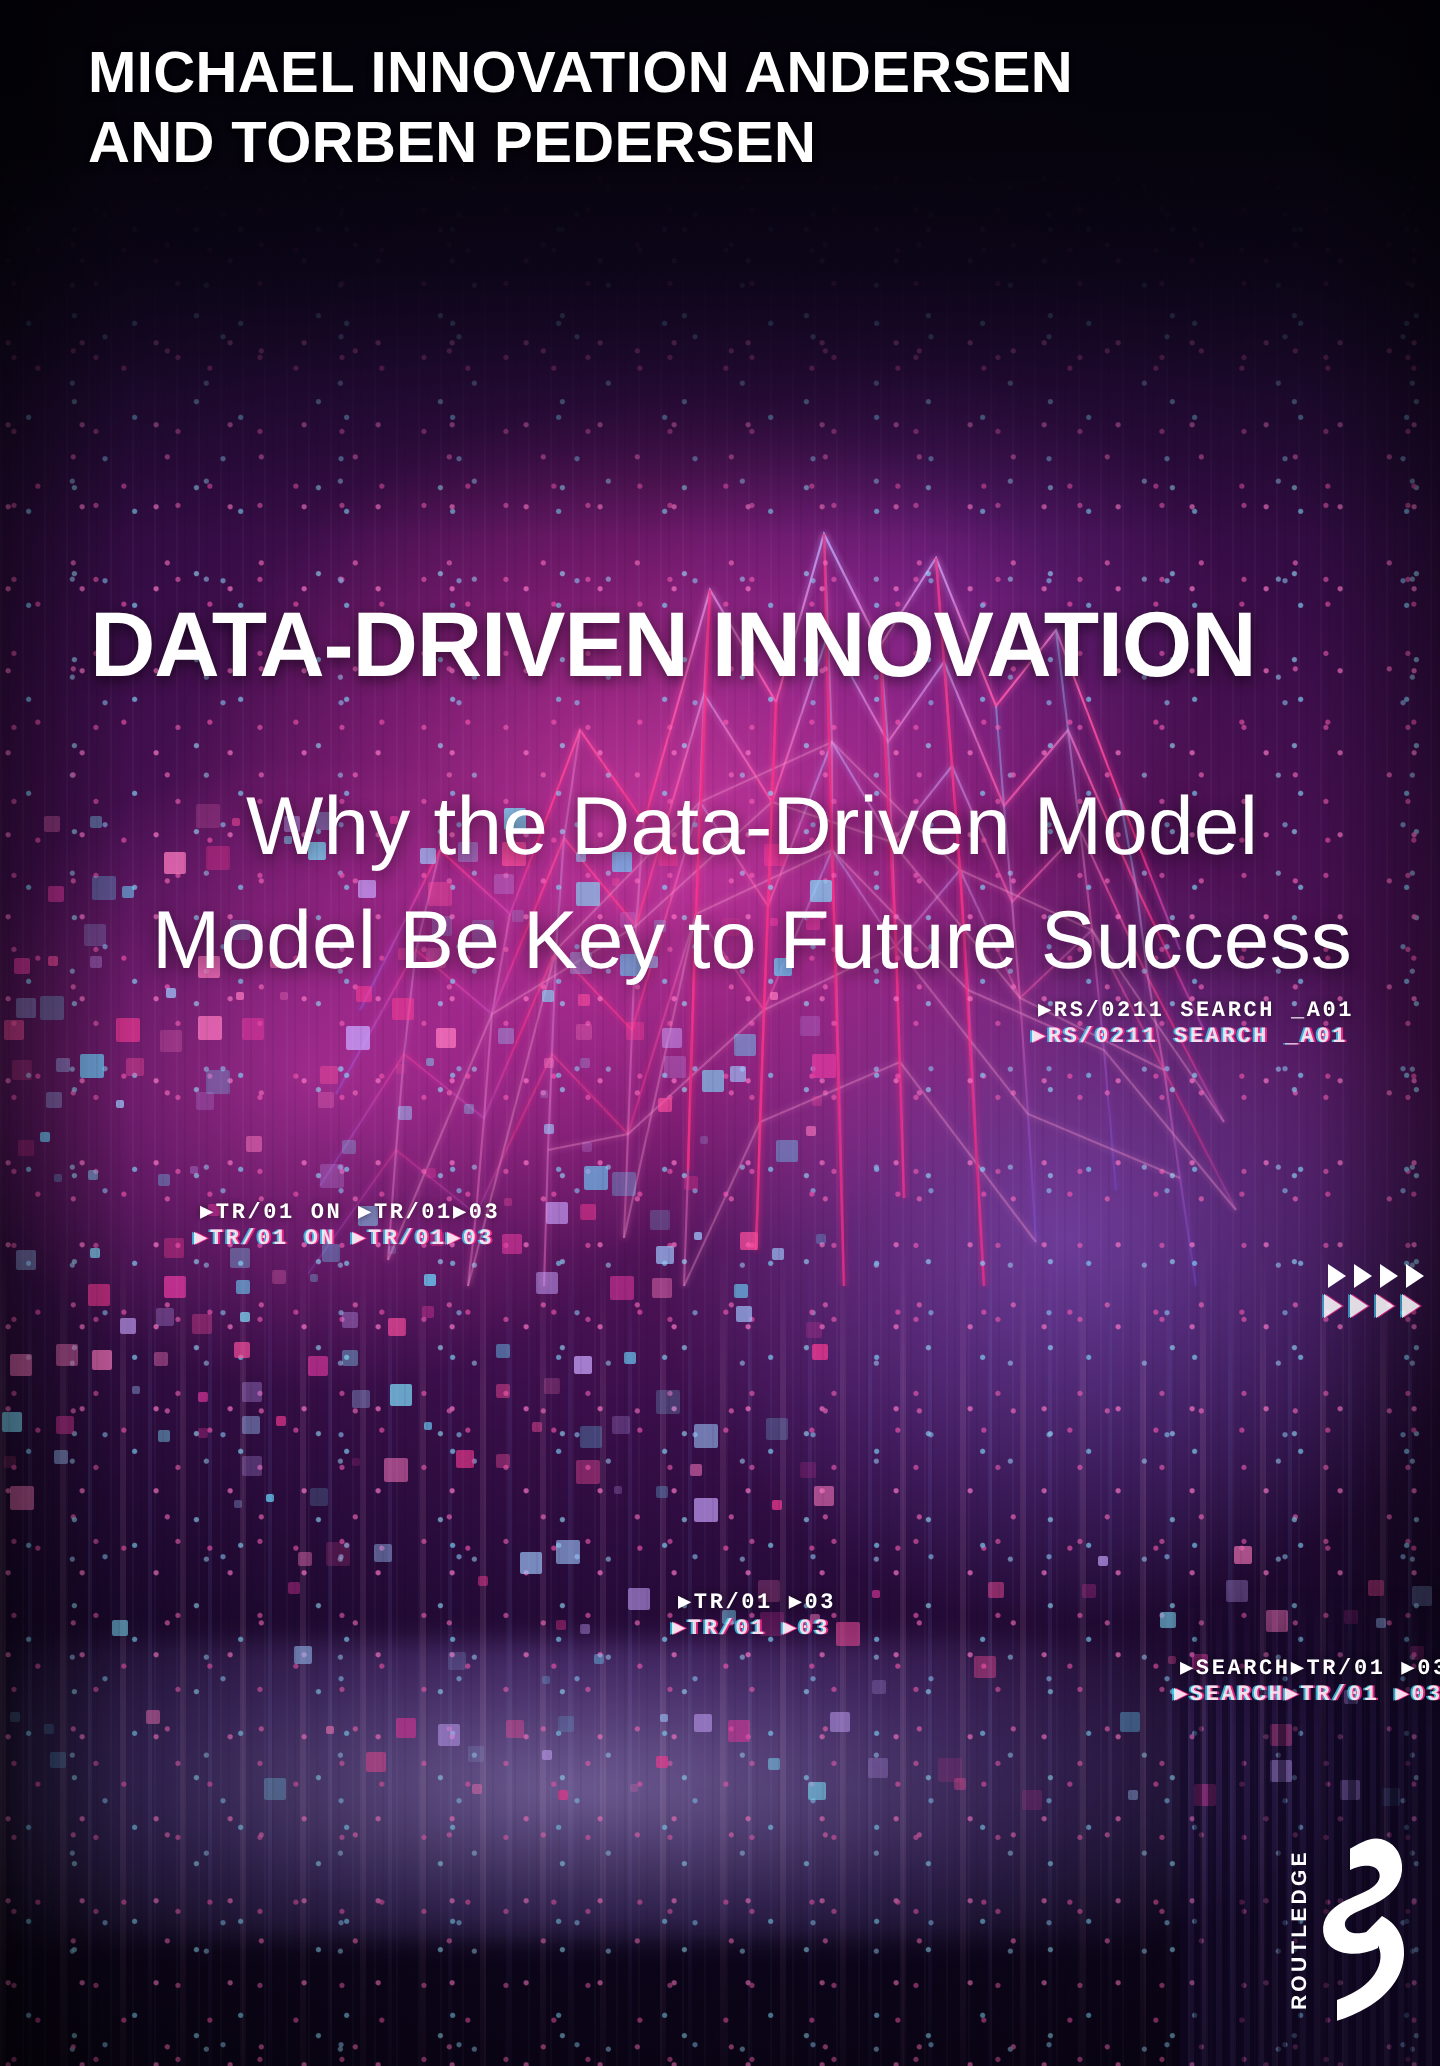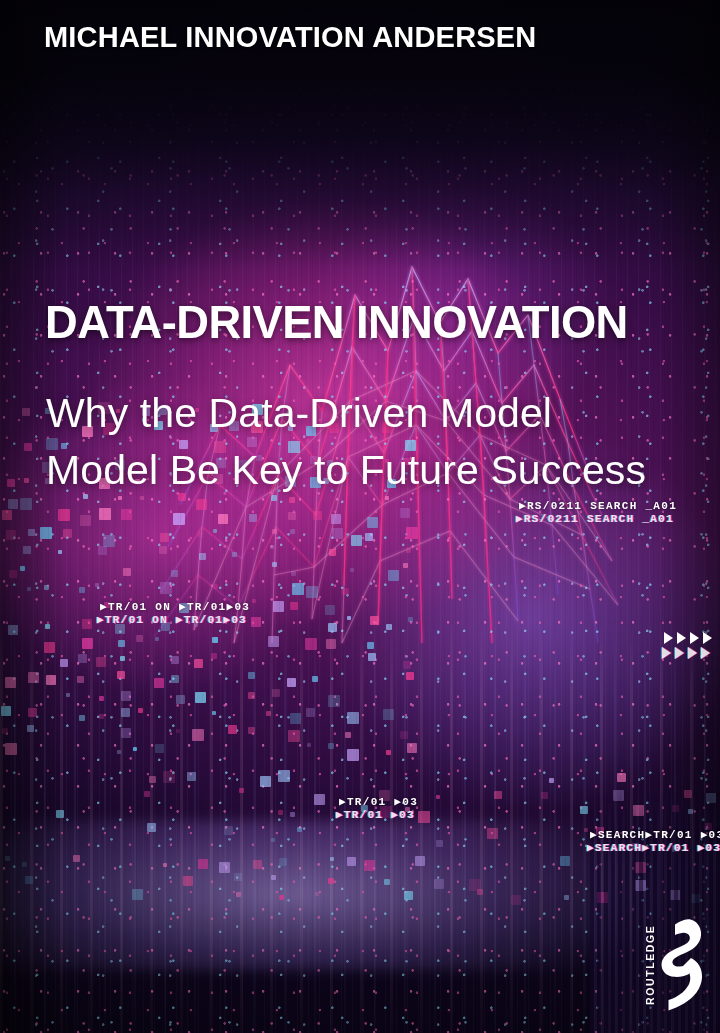--- a/index.html
+++ b/index.html
@@ -133,20 +133,21 @@
   .subtitle{
     position:absolute;left:46px;top:385px;width:660px;
     color:#fff;
     font-family:"Liberation Sans",sans-serif;
     font-weight:300;
     font-size:41px;
     line-height:57px;
     letter-spacing:.1px;
     text-shadow:0 2px 8px rgba(0,0,0,.5);
     z-index:30;
+    text-align:center;
   }
   .subtitle .ln{display:block;white-space:nowrap;}
 
   
   .glitch{
     position:absolute;
     font-family:"Liberation Mono","DejaVu Sans Mono",monospace;
     font-size:11px;
     font-weight:bold;
     letter-spacing:1.3px;
@@ -566,20 +567,21 @@
       <div class="px" style="left: 691.224px; top: 124.38px; width: 9px; height: 9px; background: rgb(107, 214, 255); opacity: 0.18;"></div>
     </div>
 
   <div class="layer bg-streaks"></div>
   <div class="logo-bars"></div>
   <div class="layer bg-topdark"></div>
   <div class="layer bg-vignette"></div>
 
   <div class="authors">
     <span class="ln">MICHAEL INNOVATION ANDERSEN</span>
+    <span class="ln">AND TORBEN PEDERSEN</span>
   </div>
 
   <div class="title">DATA-DRIVEN INNOVATION</div>
 
   <div class="subtitle">
     <span class="ln">Why the Data-Driven Model</span>
     <span class="ln">Model Be Key to Future Success</span>
   </div>
 
   <div class="glitch g-rs">

